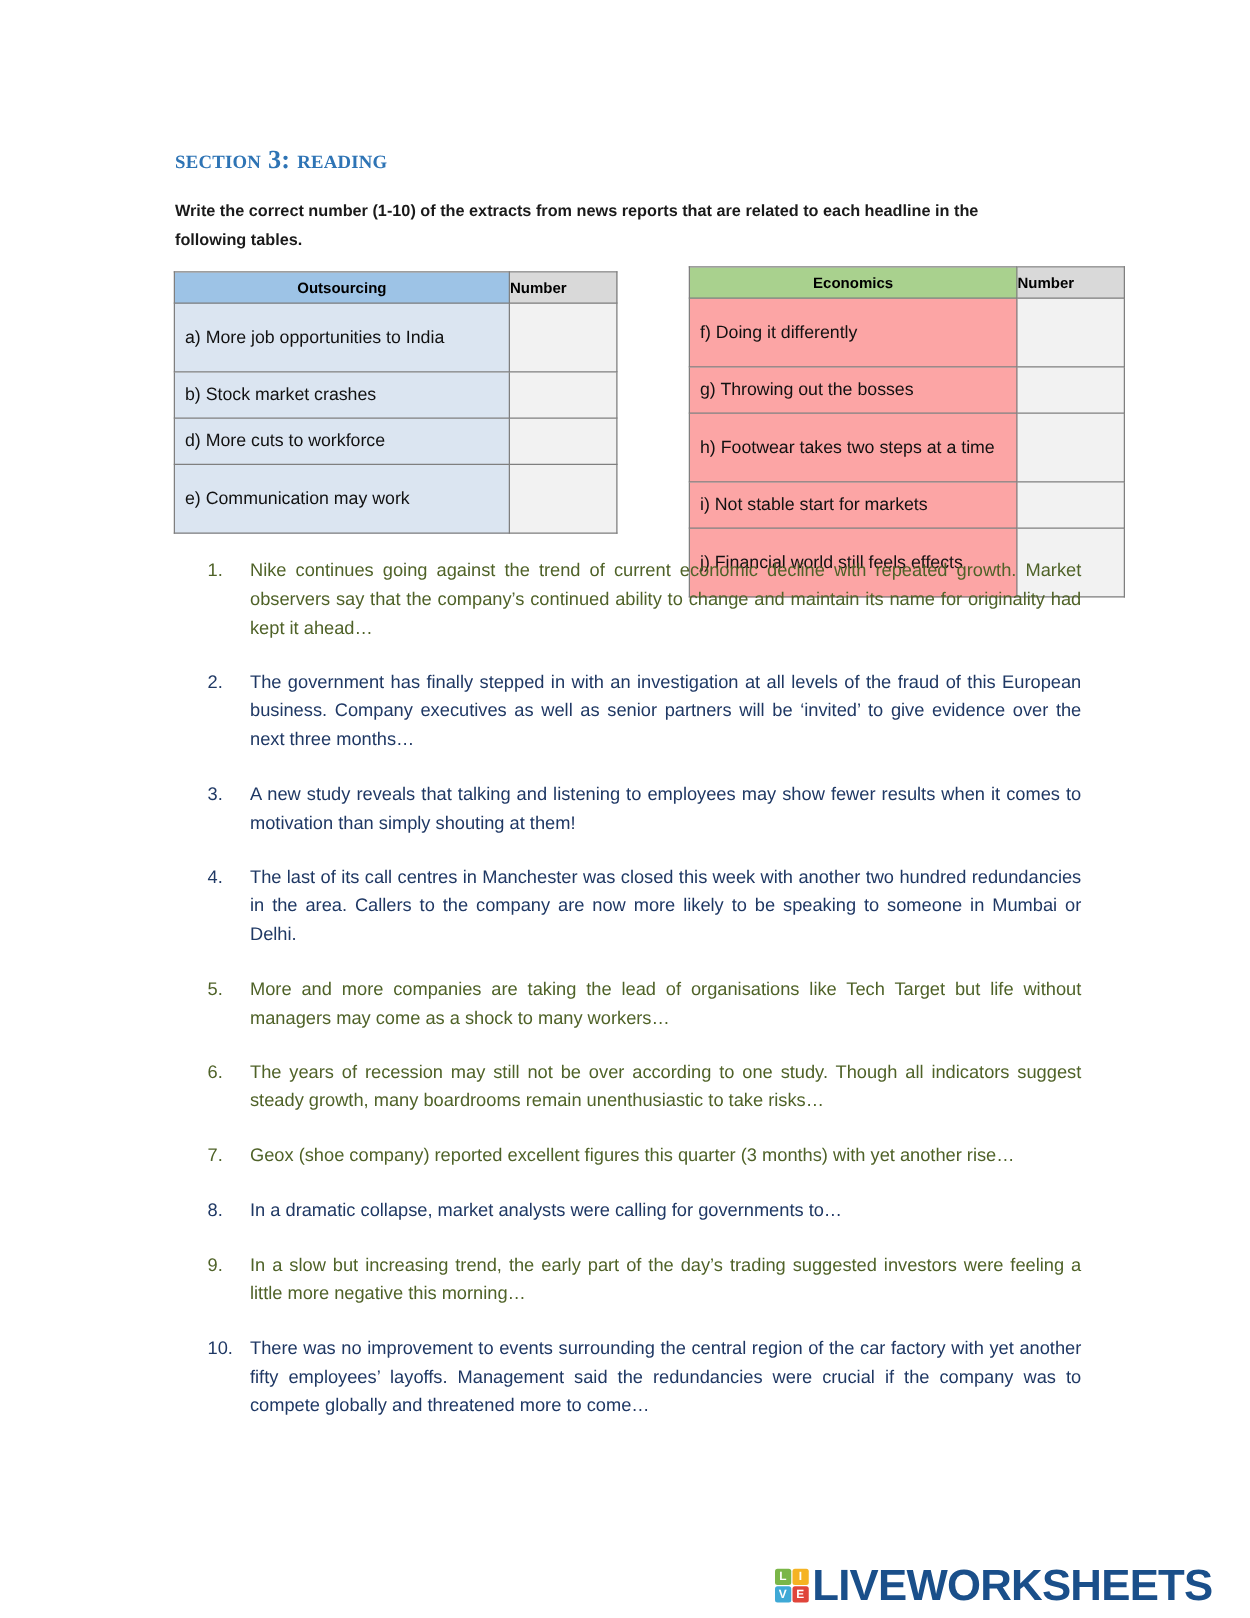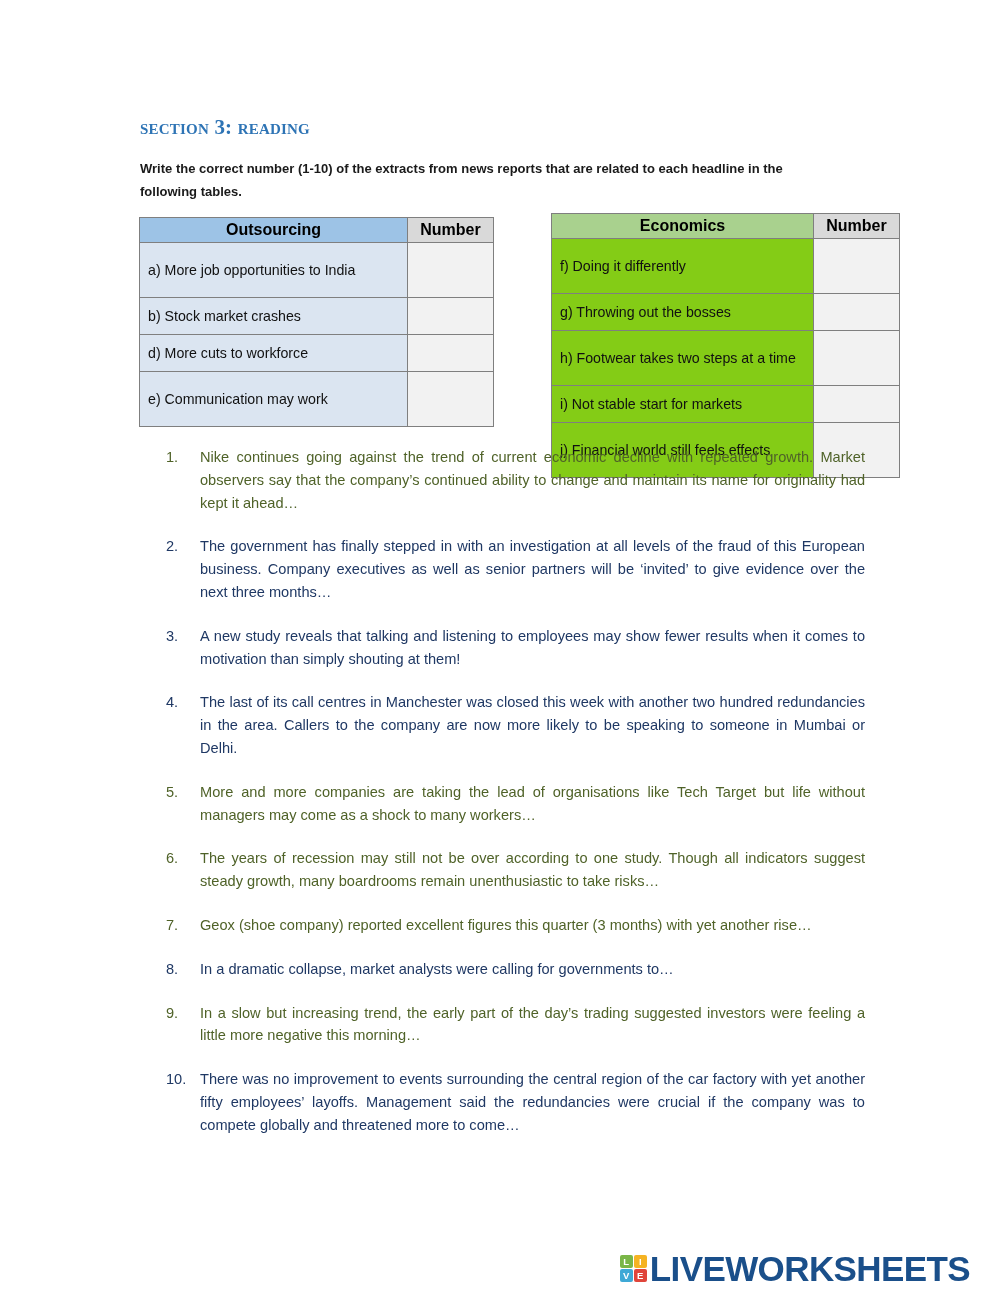--- a/index.html
+++ b/index.html
@@ -61,29 +61,29 @@
   }
   .wtable td, .wtable th {
     border: 1px solid #7f7f7f;
     padding: 0;
     vertical-align: middle;
   }
 
   .wtable .hdr {
     text-align: center;
     font-weight: bold;
-    font-size: 16px;
+    font-size: 12px;
     height: 24px;
     color: #000000;
     margin-left: 48px;
   }
   .wtable .hdr-label { }
   .wtable .hdr-num {
     background: #d9d9d9;
-    text-align: center;
+    text-align: left;
     font-weight: bold;
   }
   .wtable .cell-label {
     padding: 5px 6px 5px 8px;
     line-height: 19px;
   }
   .wtable .cell-num {
     background: #f2f2f2;
   }
 
@@ -97,21 +97,21 @@
   #table-outsourcing .cell-label { background: #dbe5f1; margin-left: 46px; }
 
   
   #table-economics {
     left: 551px;
     top: 213px;
     width: 348px;
     padding-left: 39px;
   }
   #table-economics .hdr-label { background: #a9d18e; }
-  #table-economics .cell-label { background: #84cc16; }
+  #table-economics .cell-label { background: #fca5a5; }
 
   .row-tall .cell-label { height: 44px; }
   .row-std .cell-label { height: 26px; }
 
   
   .extracts {
     position: absolute;
     left: 162px;
     top: 446px;
     width: 705px;

